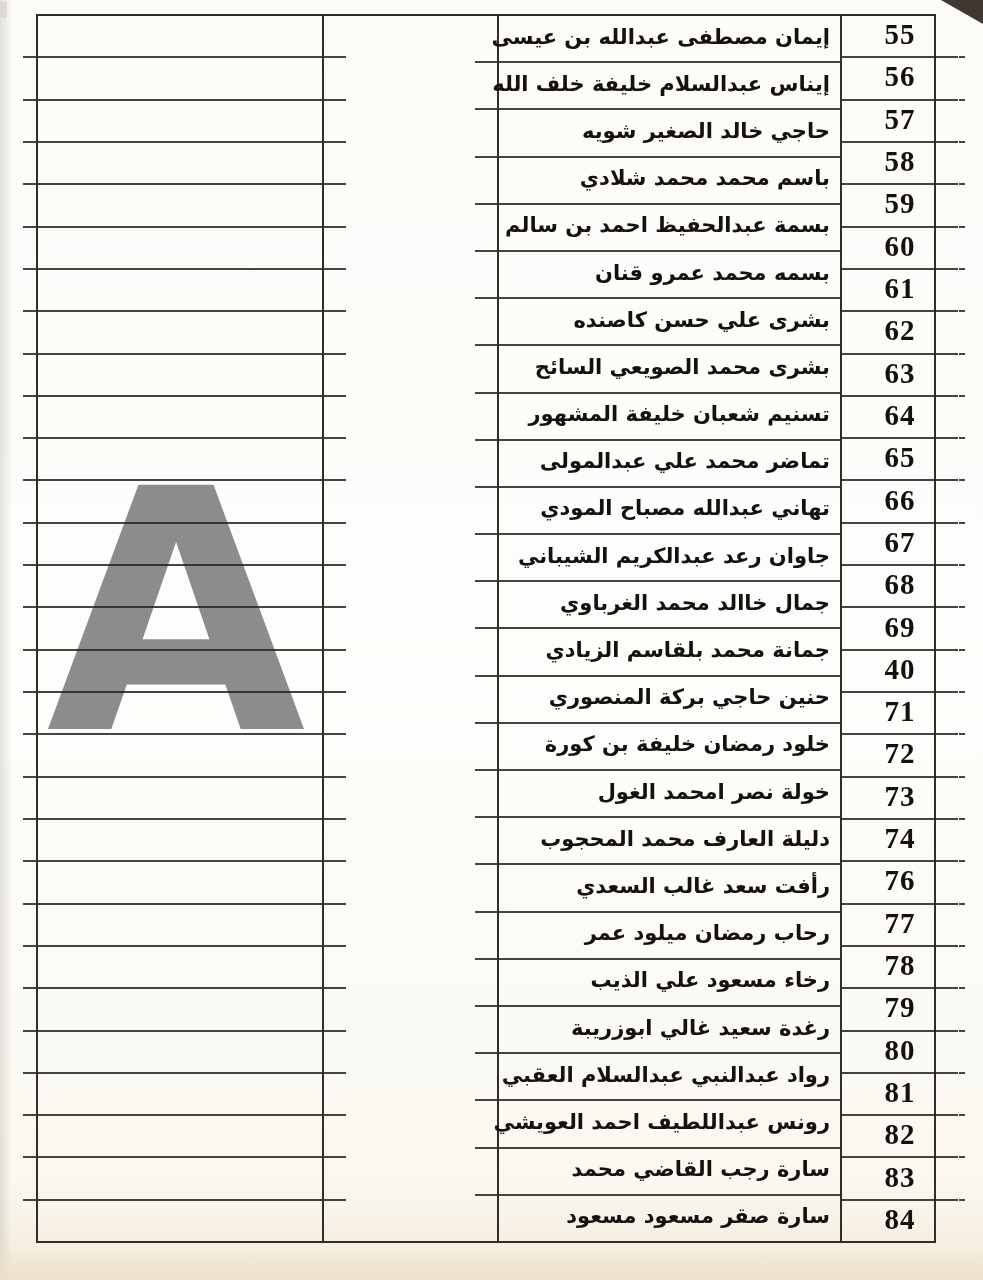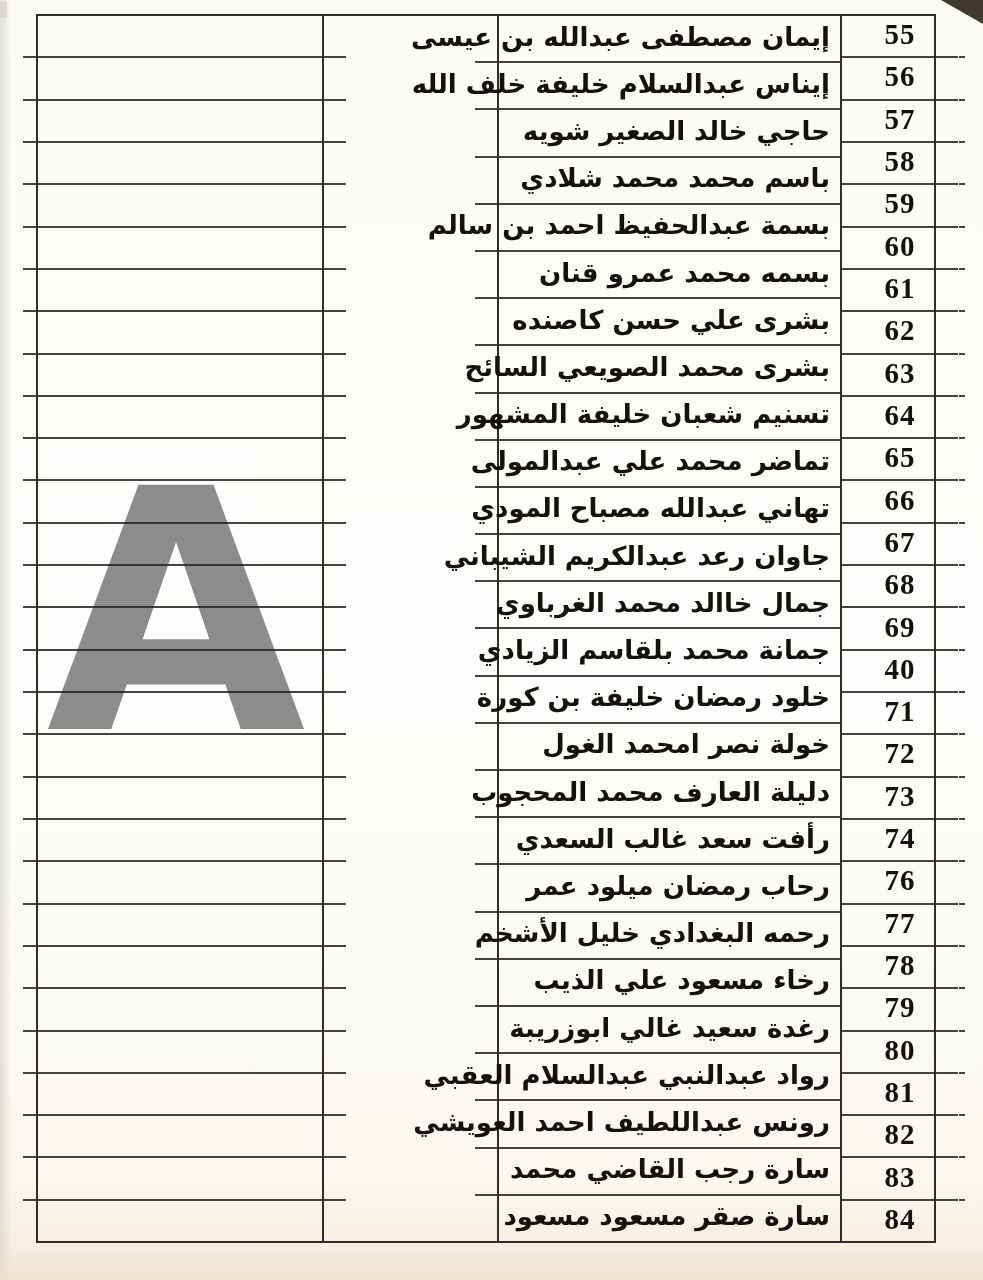--- a/index.html
+++ b/index.html
@@ -80,21 +80,21 @@
     content: ""; position: absolute; right: -7px; bottom: -2px;
     width: 6px; height: 2px; background: var(--line);
   }
 
   .name-cell {
     direction: rtl;
     display: flex; align-items: center; justify-content: flex-start;
     padding: 0 10px 4px 6px;
     font-family: "DejaVu Sans", sans-serif;
     font-weight: bold;
-    font-size: 26px;
+    font-size: 21px;
     color: var(--ink);
     white-space: nowrap;
   }
   .num-cell {
     display: flex; align-items: center; justify-content: center;
     padding-bottom: 3px;
     font-family: "Liberation Serif", serif;
     font-weight: bold;
     font-size: 29px;
     letter-spacing: 1px;
@@ -154,26 +154,26 @@
         <div class="cell name-cell">بسمة عبدالحفيظ احمد بن سالم</div>
         <div class="cell name-cell">بسمه محمد عمرو قنان</div>
         <div class="cell name-cell">بشرى علي حسن كاصنده</div>
         <div class="cell name-cell">بشرى محمد الصويعي السائح</div>
         <div class="cell name-cell">تسنيم شعبان خليفة المشهور</div>
         <div class="cell name-cell">تماضر محمد علي عبدالمولى</div>
         <div class="cell name-cell">تهاني عبدالله مصباح المودي</div>
         <div class="cell name-cell">جاوان رعد عبدالكريم الشيباني</div>
         <div class="cell name-cell">جمال خاالد محمد الغرباوي</div>
         <div class="cell name-cell">جمانة محمد بلقاسم الزيادي</div>
+        <div class="cell name-cell">حنين حاجي بركة المنصوري</div>
         <div class="cell name-cell">خلود رمضان خليفة بن كورة</div>
         <div class="cell name-cell">خولة نصر امحمد الغول</div>
         <div class="cell name-cell">دليلة  العارف محمد المحجوب</div>
         <div class="cell name-cell">رأفت سعد غالب السعدي</div>
         <div class="cell name-cell">رحاب  رمضان ميلود عمر</div>
-        <div class="cell name-cell">رحمه البغدادي خليل الأشخم</div>
         <div class="cell name-cell">رخاء مسعود علي الذيب</div>
         <div class="cell name-cell">رغدة سعيد غالي ابوزريبة</div>
         <div class="cell name-cell">رواد عبدالنبي عبدالسلام العقبي</div>
         <div class="cell name-cell">رونس عبداللطيف احمد العويشي</div>
         <div class="cell name-cell">سارة رجب القاضي محمد</div>
         <div class="cell name-cell">سارة صقر مسعود مسعود</div>
       </div>
     <div class="col col-nums" id="col-nums">
         <div class="cell num-cell">55</div>
         <div class="cell num-cell">56</div>

